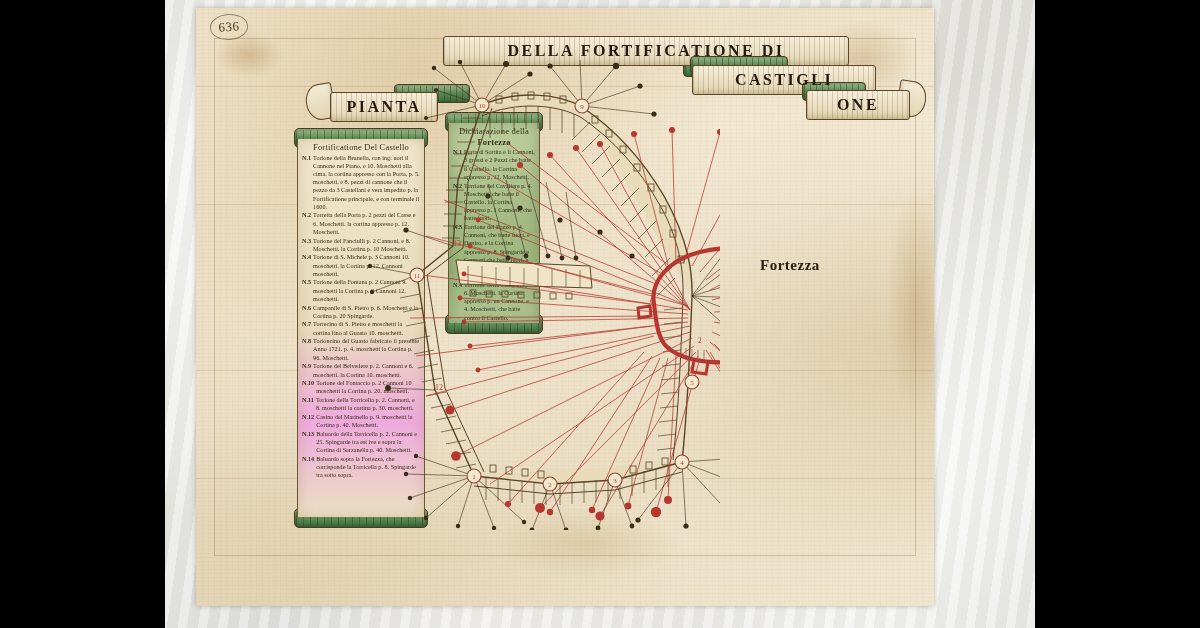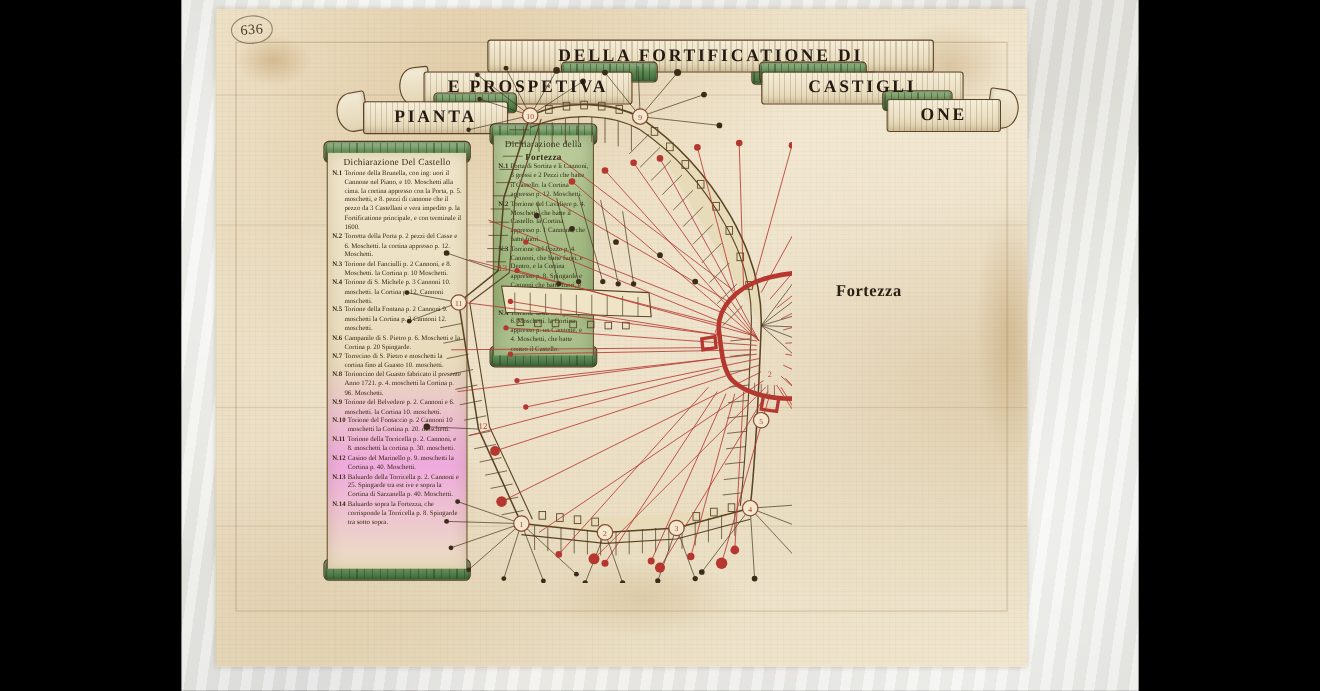--- a/index.html
+++ b/index.html
@@ -180,56 +180,49 @@
 
   <div id="folio">636</div>
 
   <div class="banner" style="left:443px;top:36px;width:406px;">
     <div class="roll" style="left:240px;top:22px;width:110px;"></div>
     <div class="body">
       <span class="txt">DELLA FORTIFICATIONE DI</span>
     </div>
   </div>
 
-  <div class="banner" style="left:385px;top:65px;width:190px;">
-    <div class="roll" style="left:125px;top:-9px;width:86px;"></div>
-    <div class="tail" style="left:-22px;top:-4px;transform:rotate(-6deg);"></div>
-    <div class="body">
-      <span class="txt">E PROSPETIVA</span>
-    </div>
-  </div>
 
   <div class="banner" style="left:692px;top:65px;width:184px;">
     <div class="roll" style="left:-2px;top:-9px;width:96px;"></div>
     <div class="body">
       <span class="txt">CASTIGLI</span>
     </div>
   </div>
 
-  <div class="banner" style="left:330px;top:92px;width:132px;">
+  <div class="banner" style="left:330px;top:92px;width:108px;">
     <div class="roll" style="left:64px;top:-8px;width:74px;"></div>
     <div class="tail" style="left:-24px;top:-8px;transform:rotate(-10deg);"></div>
     <div class="body">
       <span class="txt">PIANTA</span>
     </div>
   </div>
 
   <div class="banner" style="left:806px;top:90px;width:104px;">
     <div class="roll" style="left:-4px;top:-8px;width:62px;"></div>
     <div class="tail" style="left:92px;top:-9px;transform:rotate(8deg) scaleX(-1);"></div>
     <div class="body">
       <span class="txt">ONE</span>
     </div>
   </div>
 
   <div class="scroll" id="castleScroll" style="left:297px;top:128px;width:128px;height:400px;">
     <div class="cap top"></div>
     <div class="cap bot"></div>
     <div class="paper">
-      <div class="scrollTitle">Dichiarazione Del Castello</div>
+      <div class="scrollTitle">Fortificatione Del Castello</div>
       <div class="entries" id="castleEntries">
           <div class="entry">
             <span class="n">N.1</span>
             <span class="t">Torione della Brunella, con ing: uori il Cannone nel Piano, e 10. Moschetti alla cima. la cortina appresso con la Porta, p. 5. moschetti, e 8. pezzi di cannone che il pezzo da 3 Castellani e vera impedito p. la Fortificatione principale, e con terminale il 1600.</span>
           </div>
           <div class="entry">
             <span class="n">N.2</span>
             <span class="t">Torretta della Porta p. 2 pezzi del Casse e 6. Moschetti. la cortina appresso p. 12. Moschetti.</span>
           </div>
           <div class="entry">

